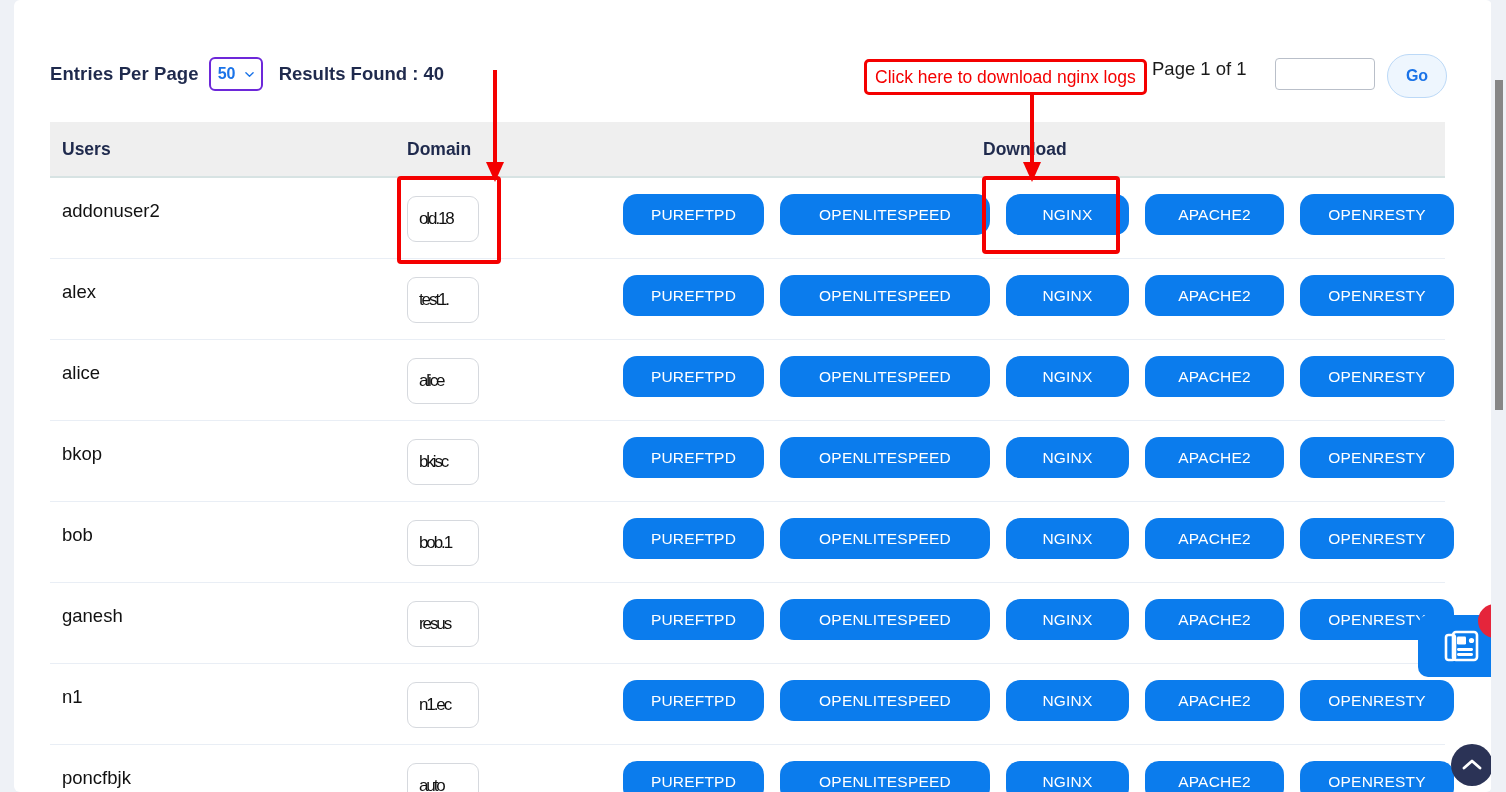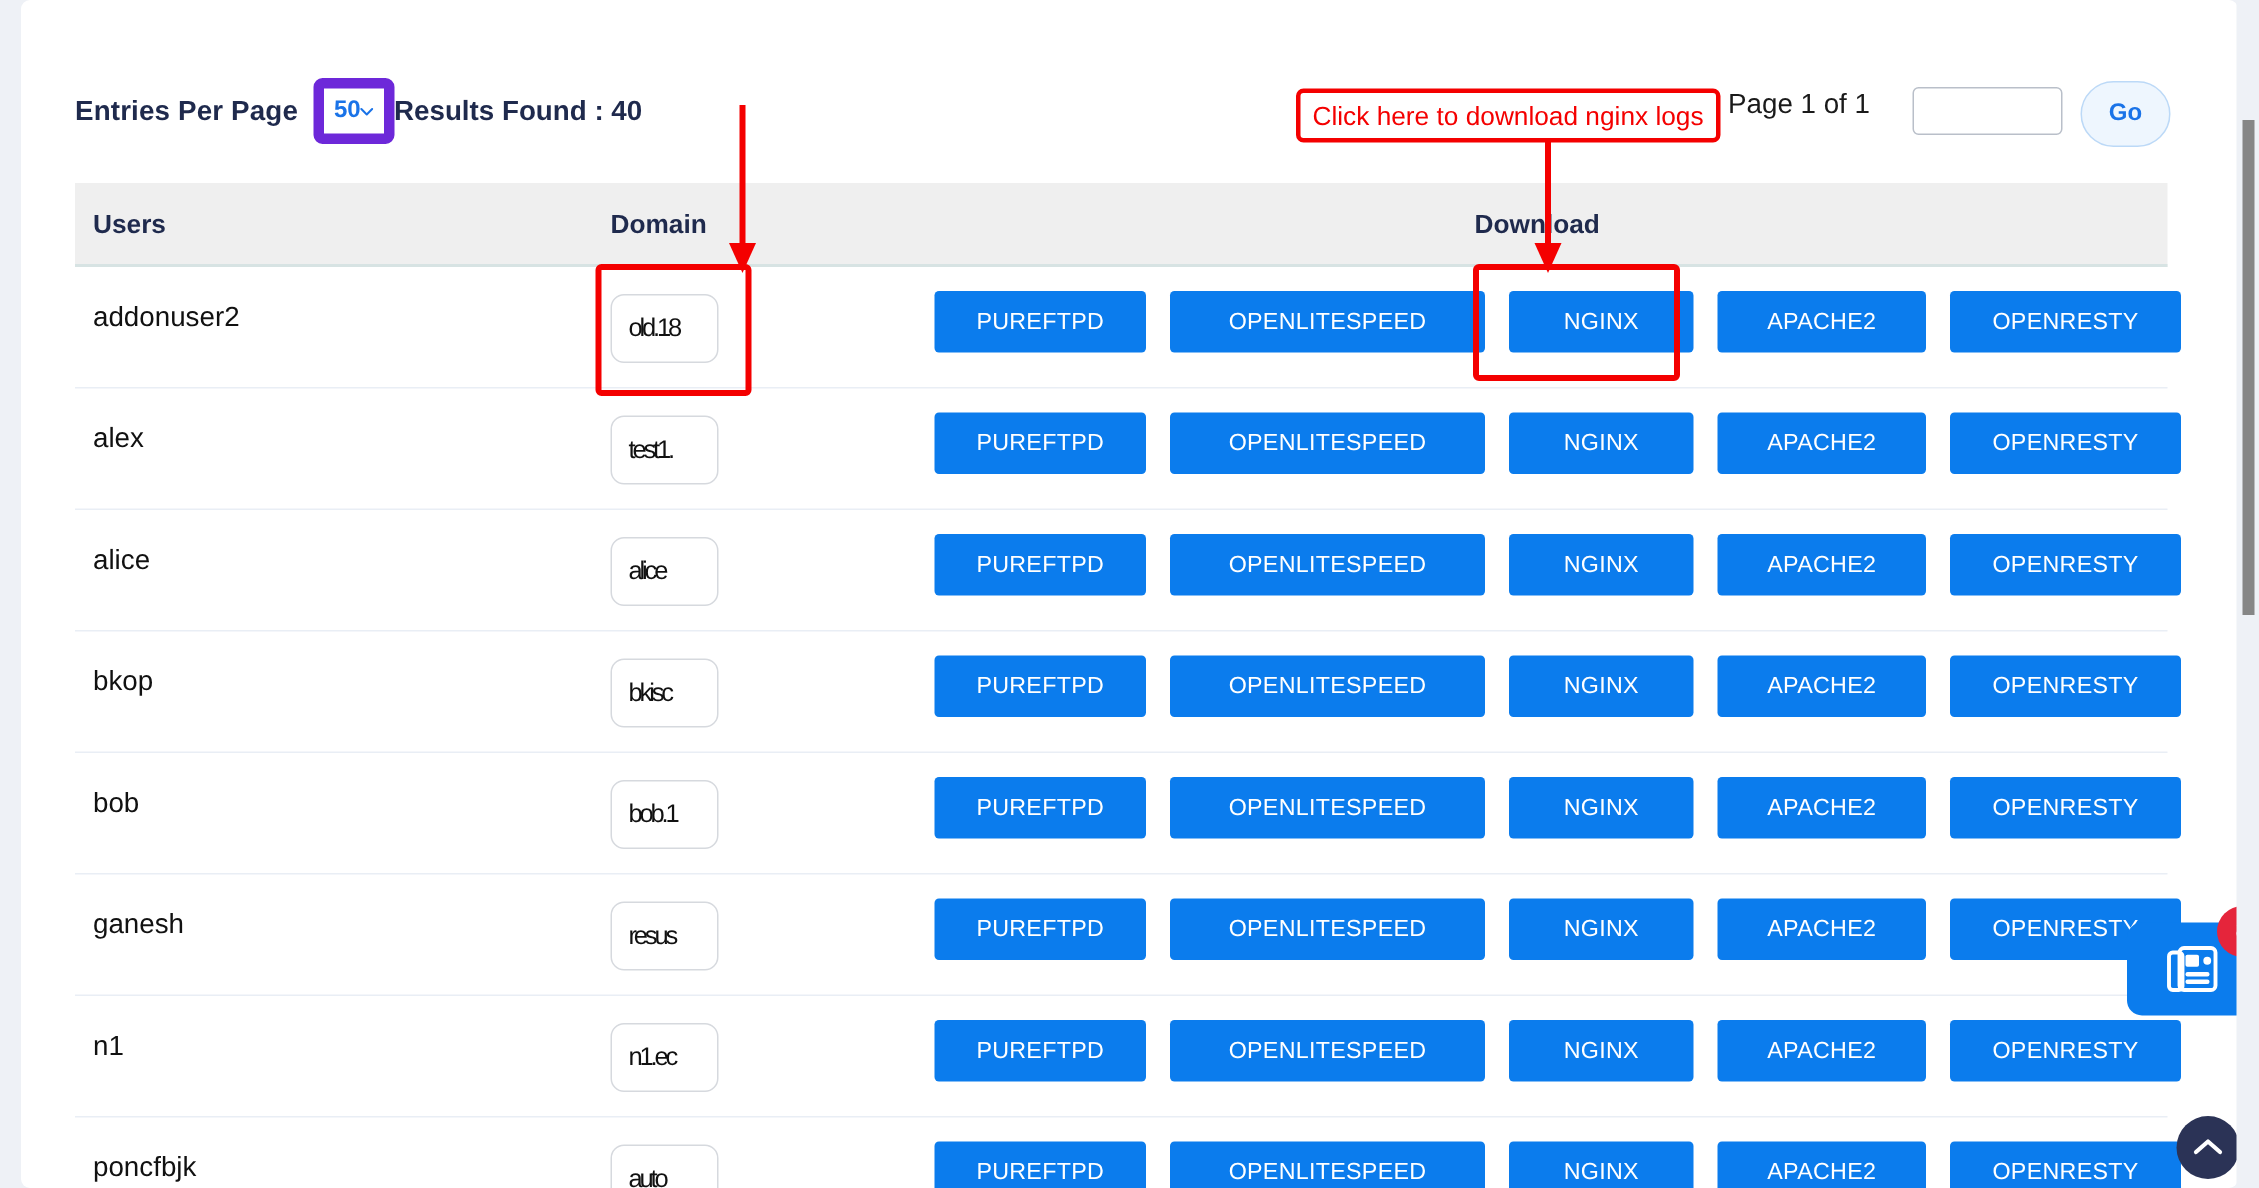--- a/index.html
+++ b/index.html
@@ -35,40 +35,41 @@
   .toolbar-label {
     font-size: 18.5px;
     font-weight: 700;
     color: #1f2a4d;
     letter-spacing: .1px;
     white-space: nowrap;
   }
   .epp-select {
     margin-left: 10px;
     width: 54px; height: 32px;
-    border: 7px solid #6d28d9;
+    border: 2px solid #6d28d9;
     border-radius: 6px;
     background: #fff;
     display: flex;
     align-items: center;
     padding: 15px 7px;
     position: relative;
   }
   .epp-select .val {
     font-size: 16px;
     font-weight: 700;
     color: #1a73e8;
   }
   .epp-select .chev {
     position: absolute;
     right: 7px; top: 50%;
     margin-top: -4px;
     width: 9px; height: 9px;
   }
   .results-found {
+    margin-left: 16px;
     font-size: 18.5px;
     font-weight: 700;
     color: #1f2a4d;
     white-space: nowrap;
   }
   .page-of {
     position: absolute;
     left: 1138px; top: 58px;
     font-size: 18.5px;
     font-weight: 400;
@@ -155,21 +156,21 @@
     position: absolute;
     left: 573px; top: 16px;
     display: flex;
     align-items: center;
   }
   .btn {
     height: 41px;
     background: #0b7ced;
     color: #fff;
     border: none;
-    border-radius: 3px;
+    border-radius: 14px;
     font-size: 15.5px;
     font-weight: 400;
     letter-spacing: .2px;
     display: flex;
     align-items: center;
     justify-content: center;
     margin-right: 16px;
     padding: 0 10px;
     font-family: "Liberation Sans", sans-serif;
   }

